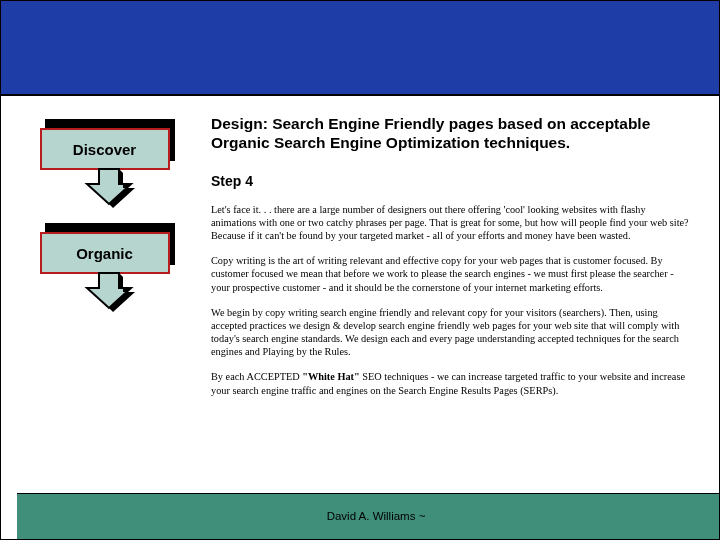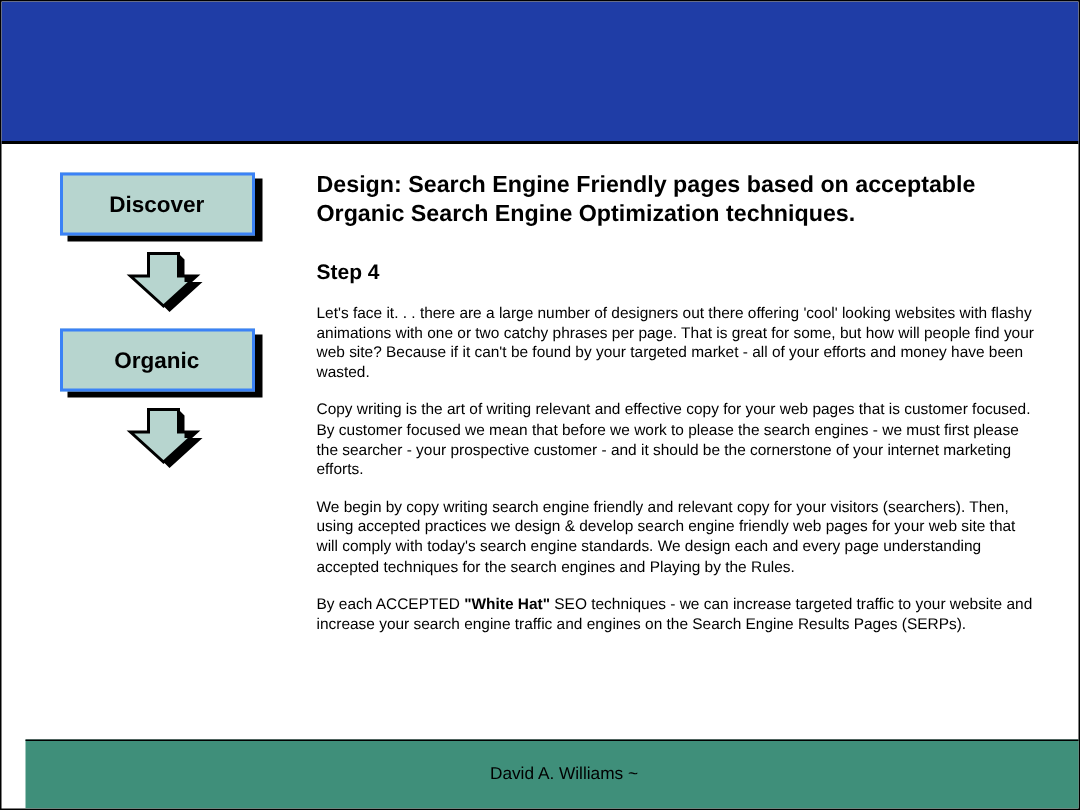--- a/index.html
+++ b/index.html
@@ -37,24 +37,24 @@
     margin-bottom: 6px;
   }
   .step-box-shadow {
     position: absolute;
     top: 5px; left: 5px;
     width: 130px; height: 42px;
     background: #000;
   }
   .step-box {
     position: absolute;
-    top: 1px; left: 0;
+    top: 14px; left: 0;
     width: 130px; height: 42px;
     background: #b7d5cf;
-    border: 2px solid #3b82f6;
+    border: 2px solid #b91c1c;
     display: flex;
     align-items: center;
     justify-content: center;
     font-weight: bold;
     font-size: 15px;
   }
   .arrow-wrap {
     position: relative;
     width: 60px;
     height: 42px;
@@ -76,20 +76,21 @@
   }
   .step-label {
     font-size: 14px;
     font-weight: bold;
     margin-bottom: 14px;
   }
   .para {
     font-size: 10.3px;
     line-height: 1.28;
     margin-bottom: 12px;
+    font-family: Liberation Serif, serif;
   }
   .footer-band {
     position: absolute;
     bottom: 0;
     left: 16px;
     width: 100%;
     height: 46px;
     background: #3f8f7a;
     border-top: 1px solid #000;
     display: flex;

